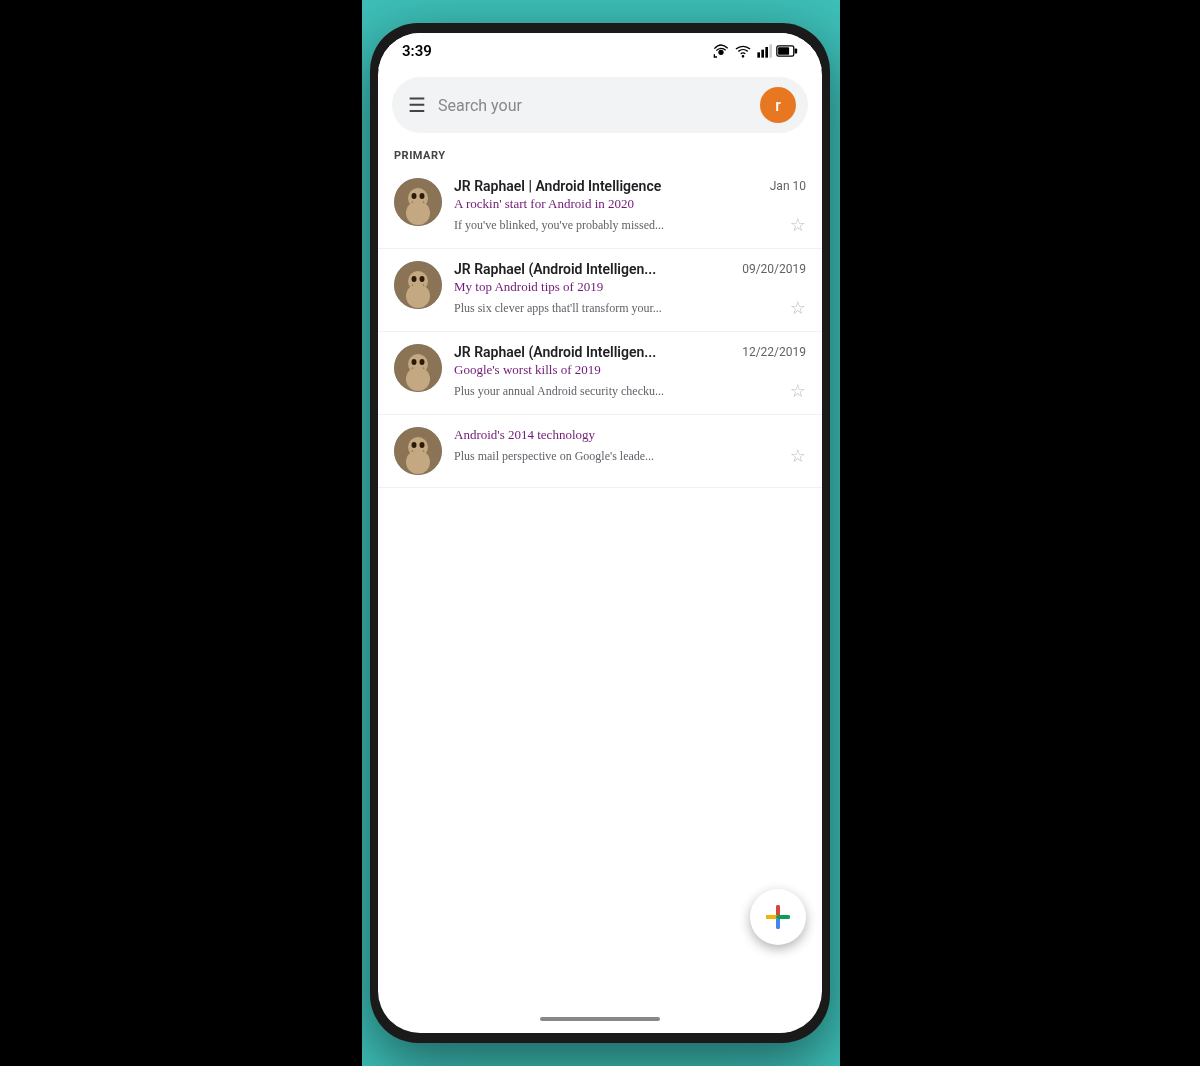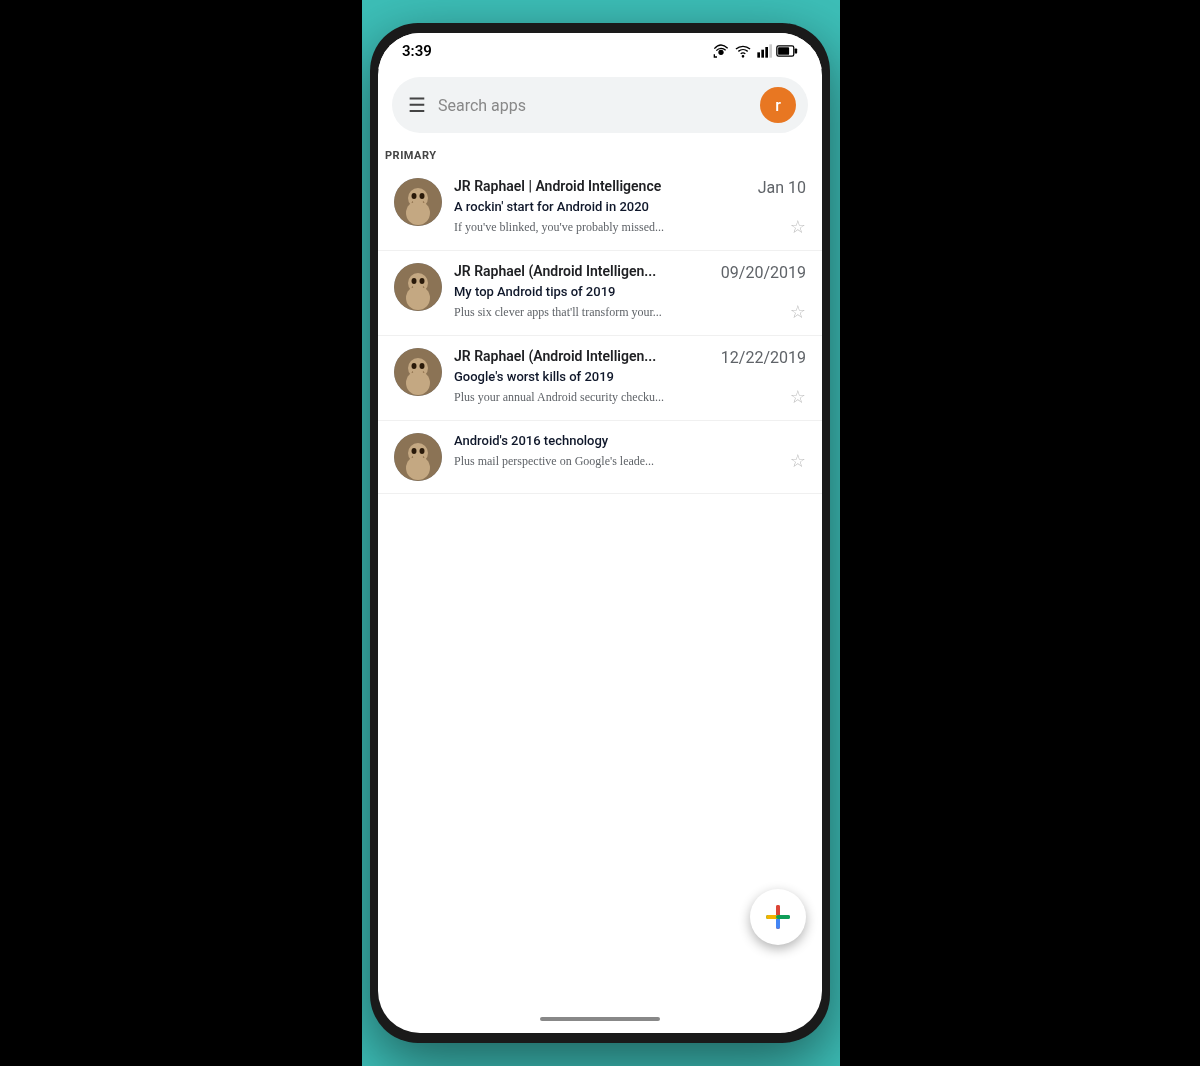--- a/index.html
+++ b/index.html
@@ -111,21 +111,21 @@
       display: flex;
       align-items: center;
       justify-content: center;
       color: #fff;
       font-size: 16px;
       font-weight: 500;
     }
 
     
     .section-label {
-      padding: 8px 16px 4px 7px;
+      padding: 8px 16px 4px 16px;
       font-size: 11px;
       font-weight: 700;
       color: #444;
       letter-spacing: 0.5px;
       flex-shrink: 0;
     }
 
     
     .email-list {
       flex: 1;
@@ -161,48 +161,50 @@
     }
 
     .email-content {
       flex: 1;
       min-width: 0;
     }
 
     .email-header {
       display: flex;
       justify-content: space-between;
+      align-items: center;
       margin-bottom: 2px;
     }
 
     .email-sender {
       font-size: 14px;
       font-weight: 600;
       color: #202124;
       flex: 1;
       white-space: nowrap;
       overflow: hidden;
       text-overflow: ellipsis;
       margin-right: 8px;
     }
 
     .email-date {
-      font-size: 16px;
+      font-size: 12px;
       color: #5f6368;
       flex-shrink: 0;
     }
 
     .email-subject {
       font-size: 13px;
-      color: #0f172a;
+      color: #701a75;
       font-weight: 500;
       white-space: nowrap;
       overflow: hidden;
       text-overflow: ellipsis;
       margin-bottom: 2px;
+      font-family: Liberation Serif, serif;
     }
 
     .email-preview-row {
       display: flex;
       align-items: center;
       justify-content: space-between;
       font-family: Liberation Serif, serif;
     }
 
     .email-preview {
@@ -443,21 +445,21 @@
         <svg width="22" height="14" viewBox="0 0 26 14">
           <rect x="1" y="1" width="20" height="12" rx="2" fill="none" stroke="#000" stroke-width="1.5"></rect>
           <rect x="2.5" y="2.5" width="13" height="9" rx="1" fill="#000"></rect>
           <rect x="22" y="4" width="3" height="6" rx="1" fill="#000"></rect>
         </svg>
       </div>
     </div>
 
     <div class="search-bar">
       <span class="menu-icon">☰</span>
-      <span class="search-text">Search apps</span>
+      <span class="search-text">Search your</span>
       <div class="avatar-circle">r</div>
     </div>
 
     <div class="section-label">PRIMARY</div>
 
     <div class="screen-content">
       <div class="email-list">
 
         <div class="email-item">
           <div class="email-avatar">
@@ -536,21 +538,21 @@
             <svg viewBox="0 0 48 48" class="avatar-face">
               <circle cx="24" cy="24" r="24" fill="#8B7355"></circle>
               <circle cx="24" cy="20" r="10" fill="#c4a882"></circle>
               <ellipse cx="20" cy="18" rx="2.5" ry="3" fill="#2a1a0a"></ellipse>
               <ellipse cx="28" cy="18" rx="2.5" ry="3" fill="#2a1a0a"></ellipse>
               <path d="M18 24 Q24 28 30 24" fill="none" stroke="#5a3a1a" stroke-width="1.5"></path>
               <circle cx="24" cy="35" r="12" fill="#c4a882"></circle>
             </svg>
           </div>
           <div class="email-content">
-            <div class="email-subject">Android's 2016 technology</div>
+            <div class="email-subject">Android's 2014 technology</div>
             <div class="email-preview-row">
               <span class="email-preview">Plus mail perspective on Google's leade...</span>
               <span class="star-icon">☆</span>
             </div>
           </div>
         </div>
 
       </div>
 
       <div style="position:absolute; bottom:60px; right:16px;">

